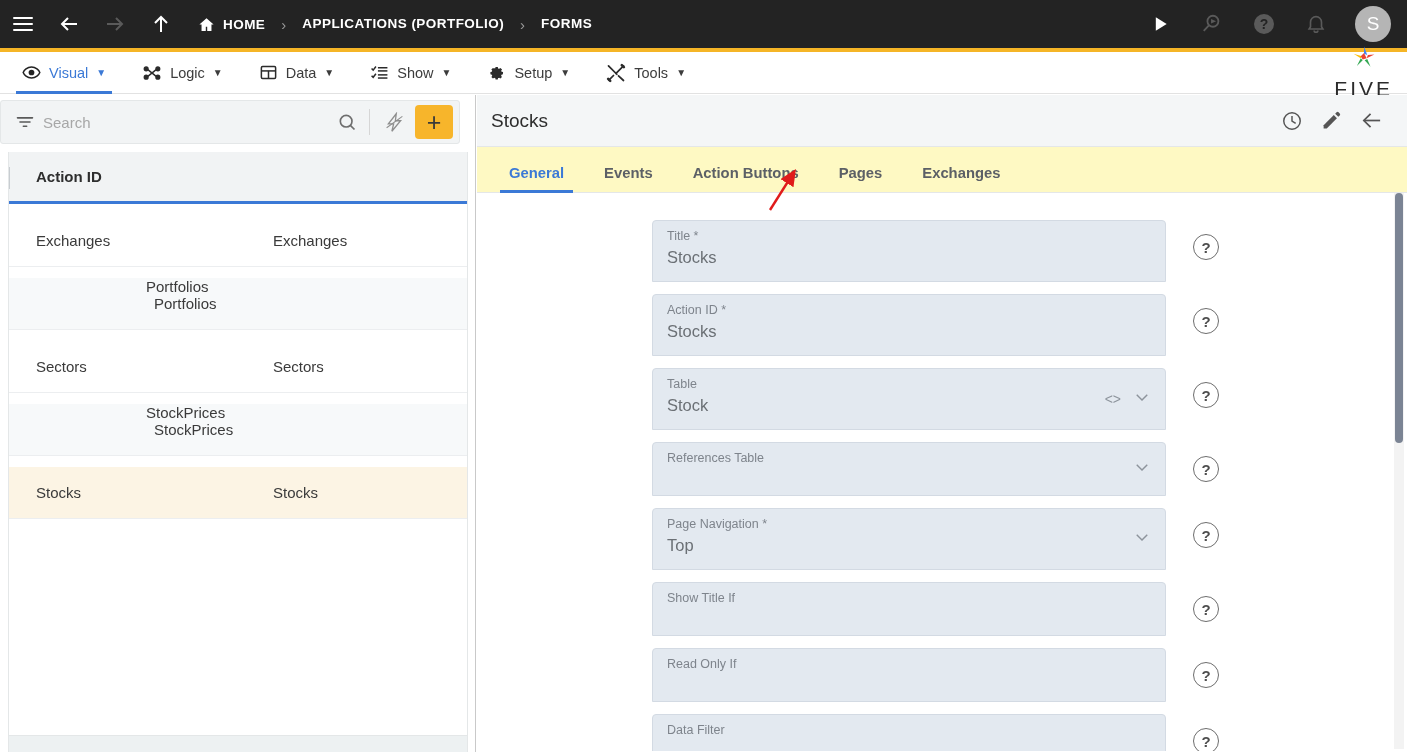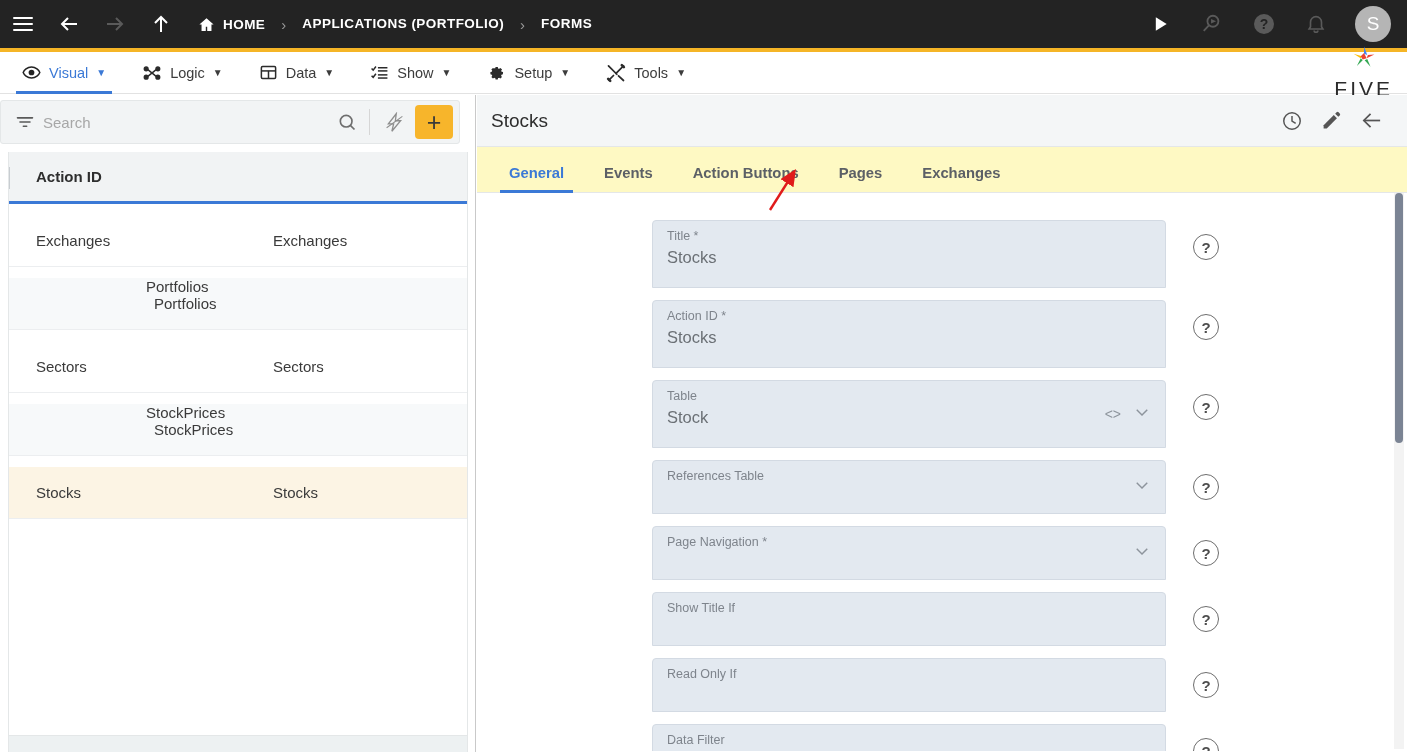--- a/index.html
+++ b/index.html
@@ -162,21 +162,21 @@
   }
 
   .form-scroll {
     position: relative; height: 558px; overflow: hidden; background: #fff;
   }
   .form-col { position: absolute; left: 175px; top: 27px; width: 567px; }
   .field-row { display: flex; align-items: flex-start; margin-bottom: 12px; }
   .field {
     width: 567px; min-height: 54px; background: #e3e9f0;
     border: 1px solid #d3dae3; border-radius: 4px 4px 0 0;
-    padding: 7px 14px 18px 14px; position: relative;
+    padding: 7px 14px 12px 14px; position: relative;
   }
   .f-label { font-size: 12.5px; color: #7e848c; line-height: 16px; }
   .f-value { font-size: 16.5px; color: #6b7075; line-height: 24px; margin-top: 1px; }
   .f-chevron {
     position: absolute; right: 14px; top: 50%; transform: translateY(-50%);
     color: #8d949c;
   }
   .f-code {
     position: absolute; right: 44px; top: 50%; transform: translateY(-50%);
     color: #8d949c; font-size: 14px;
@@ -515,20 +515,21 @@
                 <polyline points="5,9 12,16 19,9"></polyline>
               </svg>
           </span>
         </div>
         <div class="help">?</div>
       </div>
 
       <div class="field-row">
         <div class="field">
           <div class="f-label">Page Navigation *</div>
+          <div class="f-value">Top</div>
           <span class="f-chevron">
             <svg width="18" height="18" viewBox="0 0 24 24" fill="none" stroke="currentColor" stroke-width="1.9">
                 <polyline points="5,9 12,16 19,9"></polyline>
               </svg>
           </span>
         </div>
         <div class="help">?</div>
       </div>
 
       <div class="field-row">

